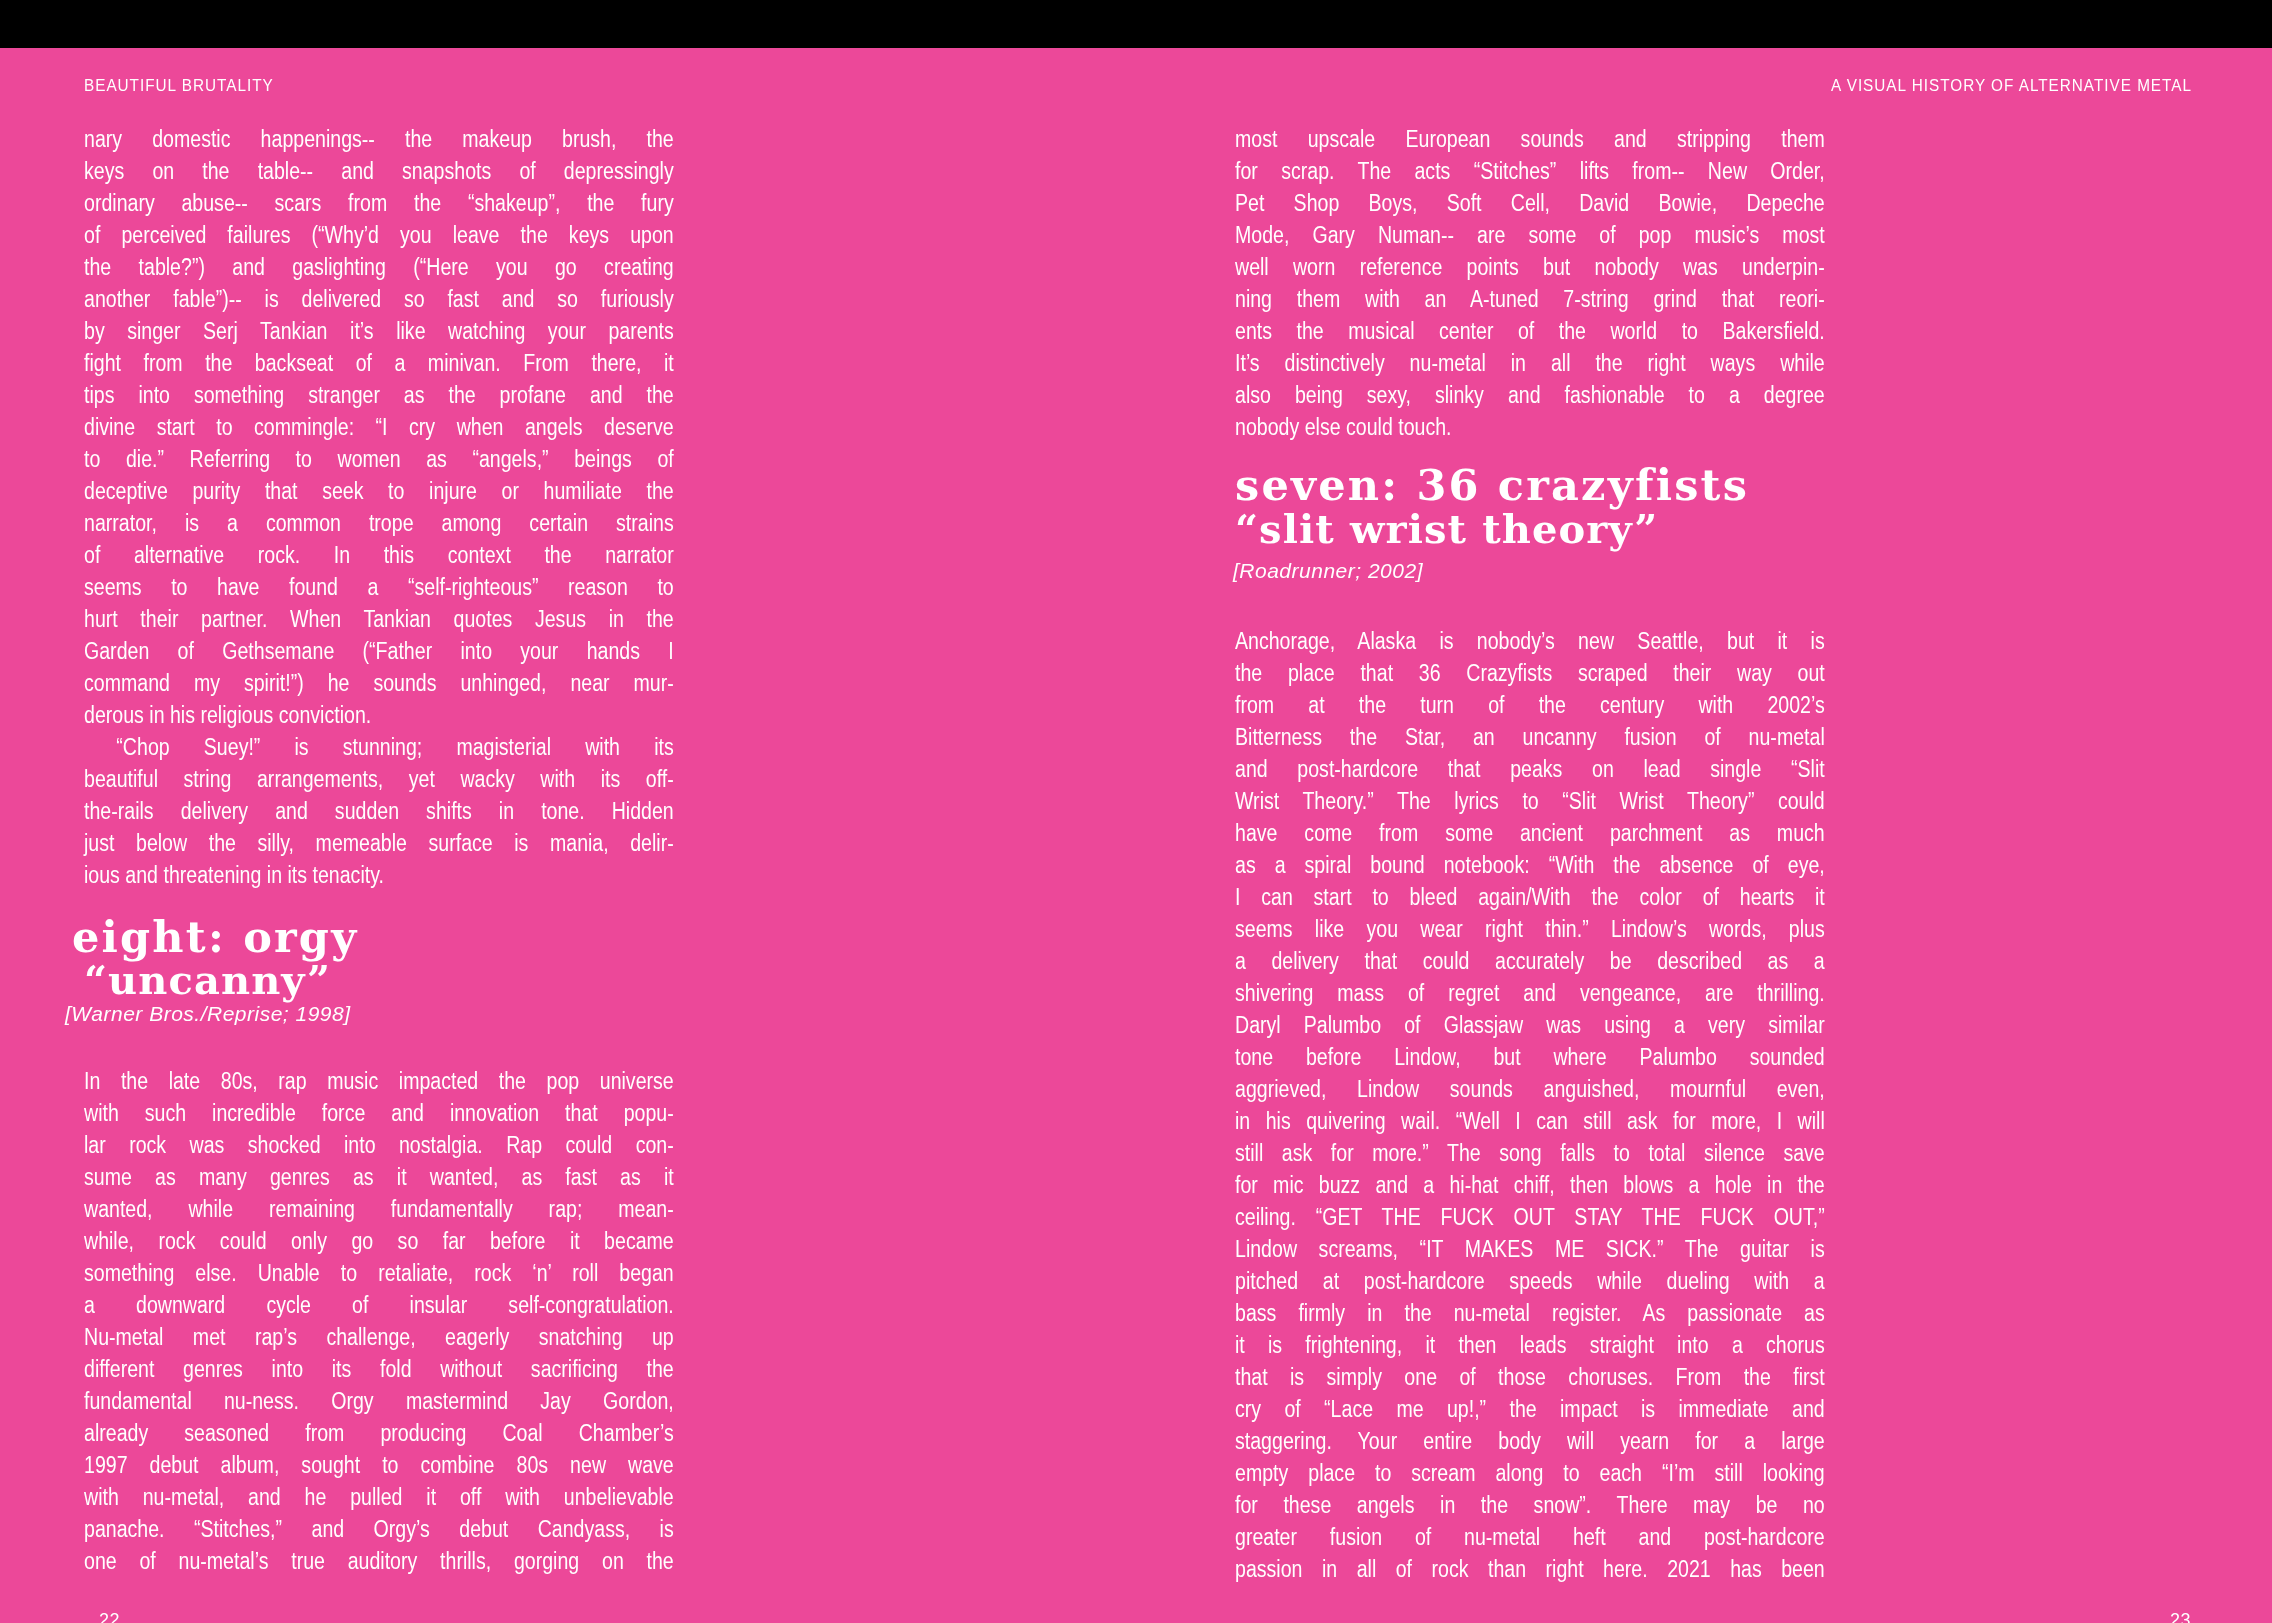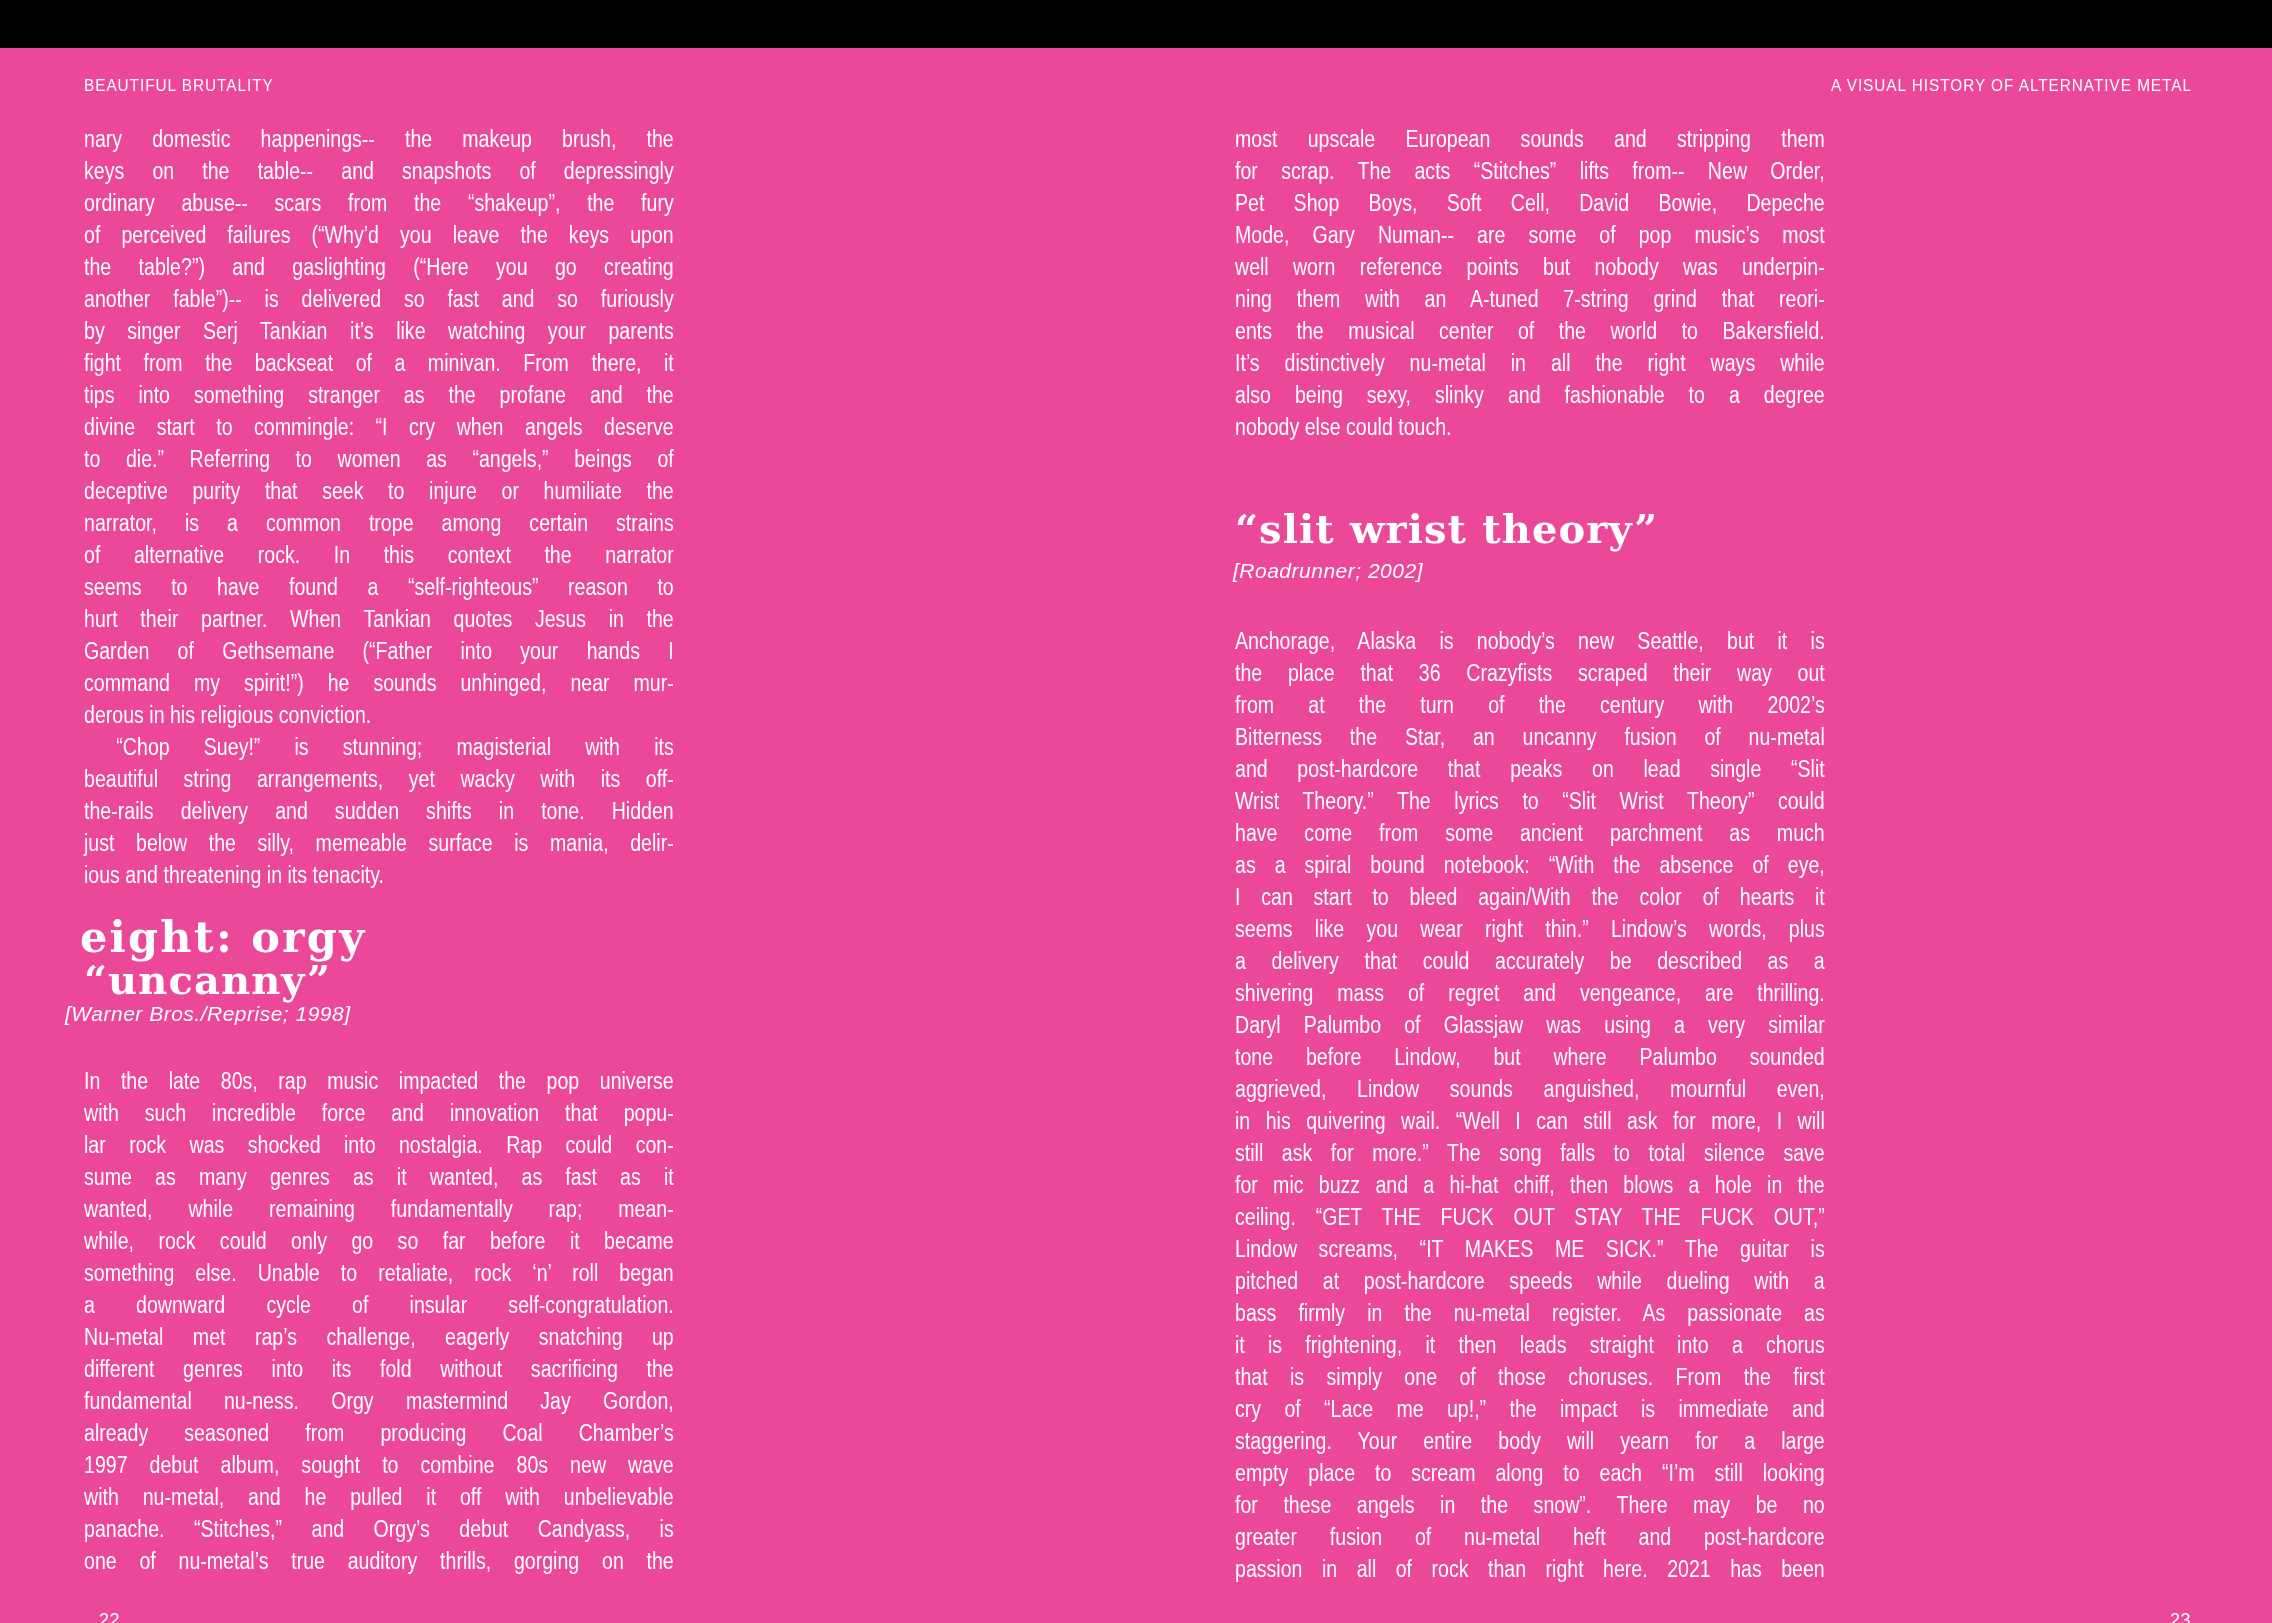--- a/index.html
+++ b/index.html
@@ -98,21 +98,21 @@
       <div class="line">Garden of Gethsemane (“Father into your hands I</div>
       <div class="line">command my spirit!”) he sounds unhinged, near mur-</div>
       <div class="line end-line">derous in his religious conviction.</div>
       <div class="line indent">“Chop Suey!” is stunning; magisterial with its</div>
       <div class="line">beautiful string arrangements, yet wacky with its off-</div>
       <div class="line">the-rails delivery and sudden shifts in tone. Hidden</div>
       <div class="line">just below the silly, memeable surface is mania, delir-</div>
       <div class="line end-line">ious and threatening in its tenacity.</div>
     </div>
 
-  <div class="h-title" style="left:80px;top:864px">eight: orgy</div>
+  <div class="h-title" style="left:72px;top:864px">eight: orgy</div>
   <div class="h-sub" style="left:84px;top:913px">“uncanny”</div>
   <div class="h-release" style="left:65px;top:952px">[Warner Bros./Reprise; 1998]</div>
 
   <div class="textcol" style="left:84px;top:1017px">
       <div class="line">In the late 80s, rap music impacted the pop universe</div>
       <div class="line">with such incredible force and innovation that popu-</div>
       <div class="line">lar rock was shocked into nostalgia. Rap could con-</div>
       <div class="line">sume as many genres as it wanted, as fast as it</div>
       <div class="line">wanted, while remaining fundamentally rap; mean-</div>
       <div class="line">while, rock could only go so far before it became</div>
@@ -136,20 +136,21 @@
       <div class="line">Pet Shop Boys, Soft Cell, David Bowie, Depeche</div>
       <div class="line">Mode, Gary Numan-- are some of pop music’s most</div>
       <div class="line">well worn reference points but nobody was underpin-</div>
       <div class="line">ning them with an A-tuned 7-string grind that reori-</div>
       <div class="line">ents the musical center of the world to Bakersfield.</div>
       <div class="line">It’s distinctively nu-metal in all the right ways while</div>
       <div class="line">also being sexy, slinky and fashionable to a degree</div>
       <div class="line end-line">nobody else could touch.</div>
     </div>
 
+  <div class="h-title" style="left:1235px;top:412px">seven: 36 crazyfists</div>
   <div class="h-sub" style="left:1235px;top:462px">“slit wrist theory”</div>
   <div class="h-release" style="left:1233px;top:509px">[Roadrunner; 2002]</div>
 
   <div class="textcol" style="left:1235px;top:577px">
       <div class="line">Anchorage, Alaska is nobody’s new Seattle, but it is</div>
       <div class="line">the place that 36 Crazyfists scraped their way out</div>
       <div class="line">from at the turn of the century with 2002’s</div>
       <div class="line">Bitterness the Star, an uncanny fusion of nu-metal</div>
       <div class="line">and post-hardcore that peaks on lead single “Slit</div>
       <div class="line">Wrist Theory.” The lyrics to “Slit Wrist Theory” could</div>

